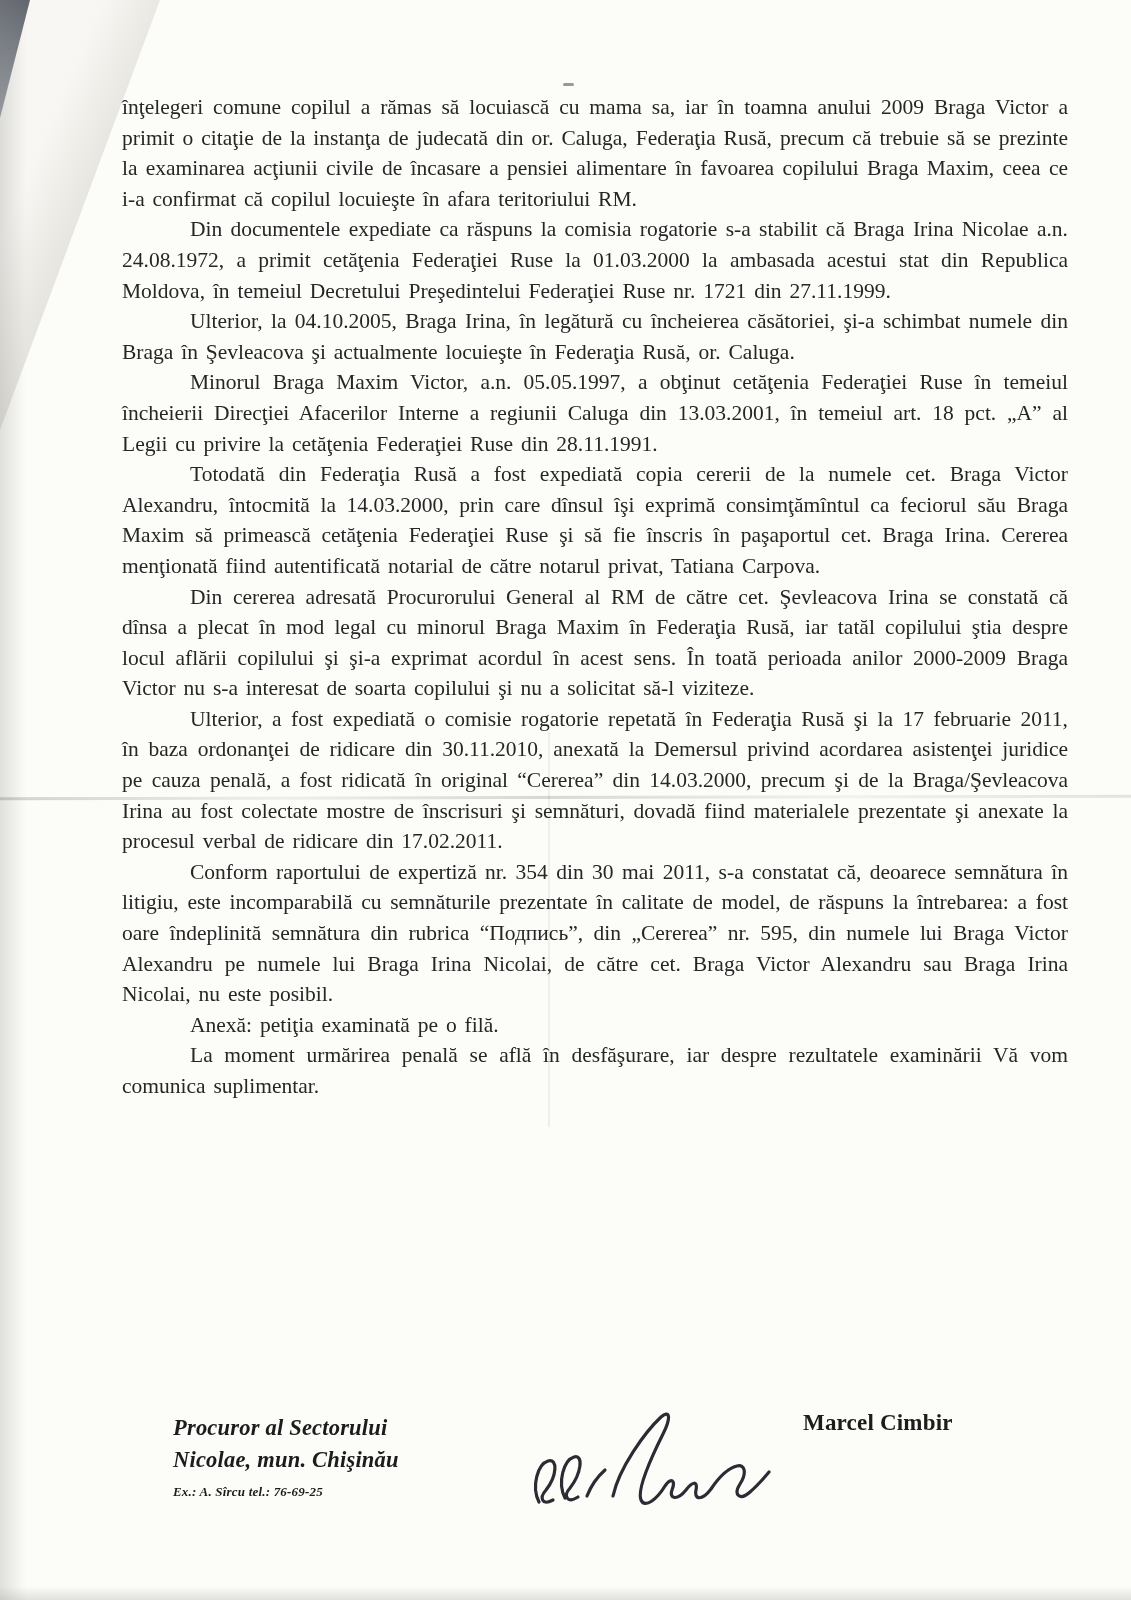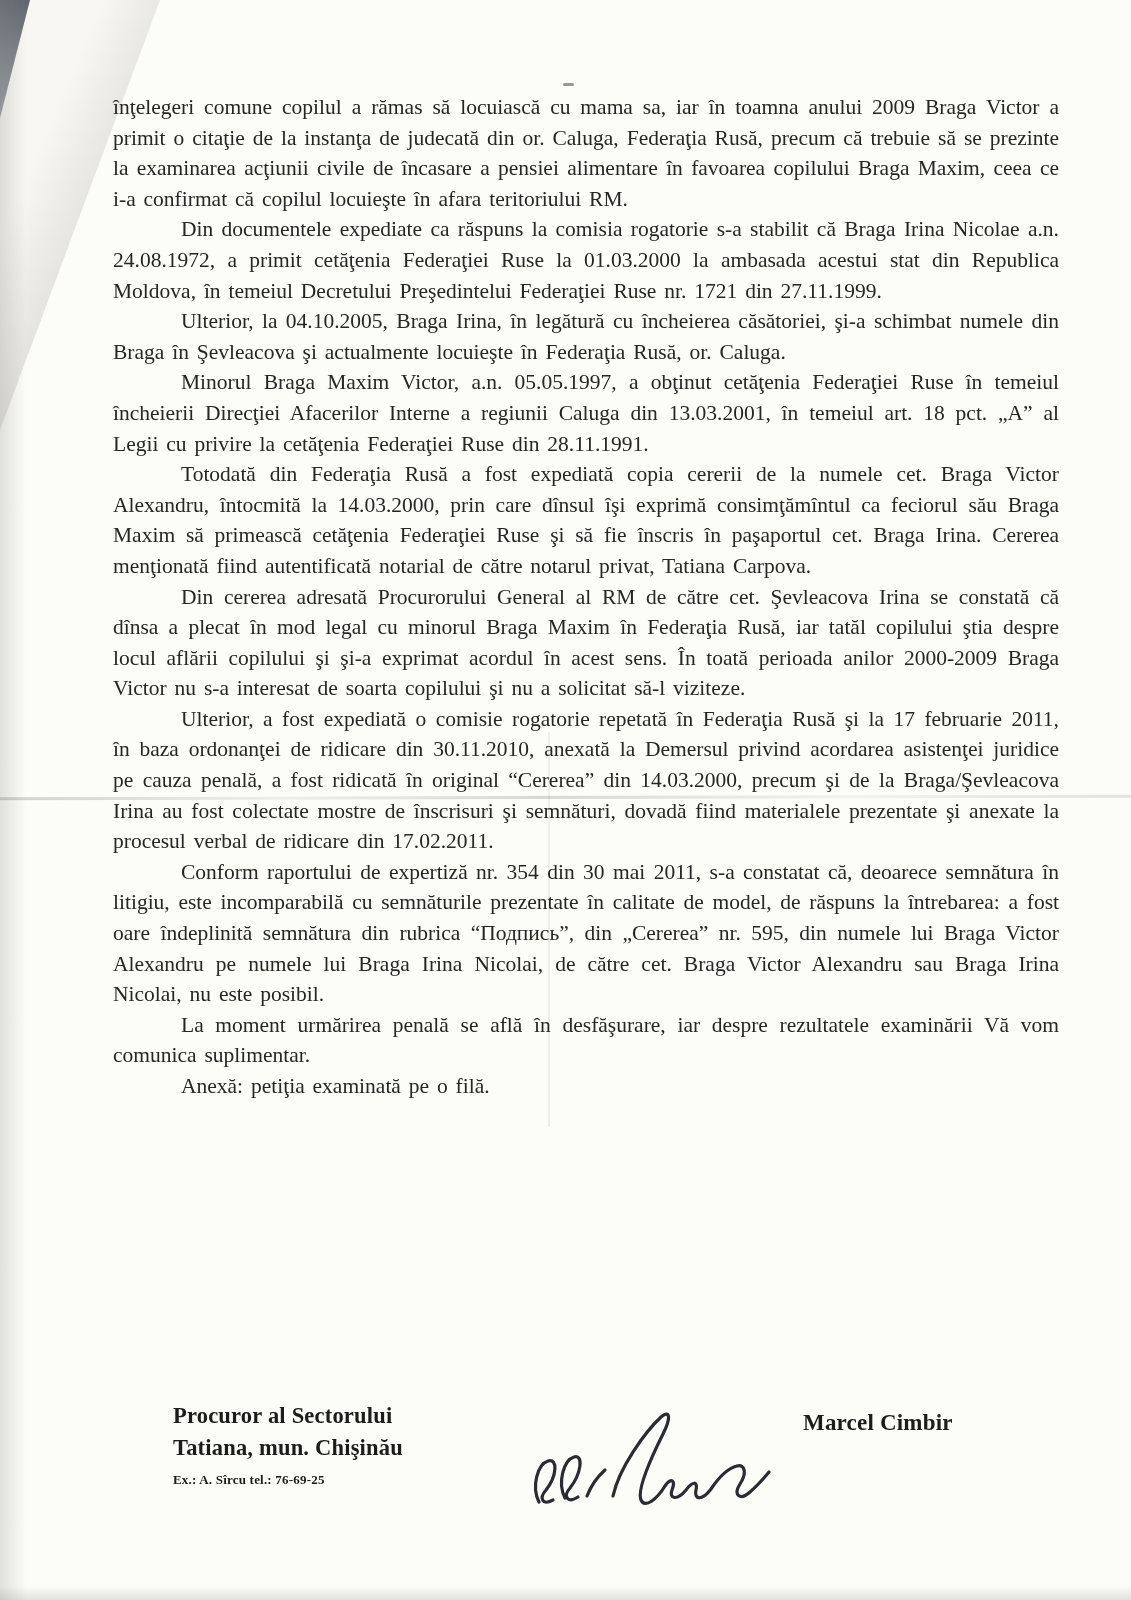--- a/index.html
+++ b/index.html
@@ -52,41 +52,42 @@
     position: absolute; left: 548px; top: 732px; width: 2px; height: 395px;
     background: rgba(60,60,55,0.07);
   }
   .top-dash {
     position: absolute; left: 563px; top: 83px; width: 11px; height: 3px;
     background: rgba(70,70,70,0.55);
     border-radius: 2px;
   }
   
   .content {
-    position: absolute; left: 113px; top: 92px; width: 946px;
+    position: absolute; left: 122px; top: 92px; width: 946px;
     color: #262626;
     font-size: 21.5px;
     line-height: 30.6px;
     text-align: justify;
   }
   .para {
     margin: 0;
     text-indent: 68px;
     word-spacing: 2.5px;
   }
   .para.first { text-indent: 0; }
   
   .sig-row {
     position: absolute; left: 113px; top: 1398px; width: 946px; height: 140px;
   }
   .sig-titles {
-    position: absolute; left: 60px; top: 2px;
+    position: absolute; left: 60px; top: 14px;
     font-weight: bold; color: #1c1c1c;
     font-size: 22.5px; line-height: 32px;
     letter-spacing: 0.2px;
+    font-style: italic;
   }
   .sig-titles .exec-line {
     font-size: 13px;
   }
   .signature-svg {
     position: absolute; left: 408px; top: 8px; width: 250px; height: 120px;
   }
   .sig-name {
     position: absolute; left: 690px; top: 12px;
     font-weight: bold; color: #1c1c1c; font-size: 23px;
@@ -108,28 +109,28 @@
 
   <div class="content">
     <p class="para first">înţelegeri comune copilul a rămas să locuiască cu mama sa, iar în toamna anului 2009 Braga Victor a primit o citaţie de la instanţa de judecată din or. Caluga, Federaţia Rusă, precum că trebuie să se prezinte la examinarea acţiunii civile de încasare a pensiei alimentare în favoarea copilului Braga Maxim, ceea ce i-a confirmat că copilul locuieşte în afara teritoriului RM.</p>
     <p class="para">Din documentele expediate ca răspuns la comisia rogatorie s-a stabilit că Braga Irina Nicolae a.n. 24.08.1972, a primit cetăţenia Federaţiei Ruse la 01.03.2000 la ambasada acestui stat din Republica Moldova, în temeiul Decretului Preşedintelui Federaţiei Ruse nr. 1721 din 27.11.1999.</p>
     <p class="para">Ulterior, la 04.10.2005, Braga Irina, în legătură cu încheierea căsătoriei, şi-a schimbat numele din Braga în Şevleacova şi actualmente locuieşte în Federaţia Rusă, or. Caluga.</p>
     <p class="para">Minorul Braga Maxim Victor, a.n. 05.05.1997, a obţinut cetăţenia Federaţiei Ruse în temeiul încheierii Direcţiei Afacerilor Interne a regiunii Caluga din 13.03.2001, în temeiul art. 18 pct. „A” al Legii cu privire la cetăţenia Federaţiei Ruse din 28.11.1991.</p>
     <p class="para">Totodată din Federaţia Rusă a fost expediată copia cererii de la numele cet. Braga Victor Alexandru, întocmită la 14.03.2000, prin care dînsul îşi exprimă consimţămîntul ca feciorul său Braga Maxim să primească cetăţenia Federaţiei Ruse şi să fie înscris în paşaportul cet. Braga Irina. Cererea menţionată fiind autentificată notarial de către notarul privat, Tatiana Carpova.</p>
     <p class="para">Din cererea adresată Procurorului General al RM de către cet. Şevleacova Irina se constată că dînsa a plecat în mod legal cu minorul Braga Maxim în Federaţia Rusă, iar tatăl copilului ştia despre locul aflării copilului şi şi-a exprimat acordul în acest sens. În toată perioada anilor 2000-2009 Braga Victor nu s-a interesat de soarta copilului şi nu a solicitat să-l viziteze.</p>
     <p class="para">Ulterior, a fost expediată o comisie rogatorie repetată în Federaţia Rusă şi la 17 februarie 2011, în baza ordonanţei de ridicare din 30.11.2010, anexată la Demersul privind acordarea asistenţei juridice pe cauza penală, a fost ridicată în original “Cererea” din 14.03.2000, precum şi de la Braga/Şevleacova Irina au fost colectate mostre de înscrisuri şi semnături, dovadă fiind materialele prezentate şi anexate la procesul verbal de ridicare din 17.02.2011.</p>
     <p class="para">Conform raportului de expertiză nr. 354 din 30 mai 2011, s-a constatat că, deoarece semnătura în litigiu, este incomparabilă cu semnăturile prezentate în calitate de model, de răspuns la întrebarea: a fost oare îndeplinită semnătura din rubrica “Подпись”, din „Cererea” nr. 595, din numele lui Braga Victor Alexandru pe numele lui Braga Irina Nicolai, de către cet. Braga Victor Alexandru sau Braga Irina Nicolai, nu este posibil.</p>
+    <p class="para">Anexă: petiţia examinată pe o filă.</p>
     <p class="para">La moment urmărirea penală se află în desfăşurare, iar despre rezultatele examinării Vă vom comunica suplimentar.</p>
-    <p class="para">Anexă: petiţia examinată pe o filă.</p>
   </div>
 
   <div class="sig-row">
     <div class="sig-titles">
       <div>Procuror al Sectorului</div>
-      <div>Tatiana, mun. Chişinău</div>
+      <div>Nicolae, mun. Chişinău</div>
       <div class="exec-line">Ex.: A. Sîrcu tel.: 76-69-25</div>
     </div>
 
     <svg class="signature-svg" viewBox="0 0 250 120">
       <g fill="none" stroke="#2b2b33" stroke-width="3.2" stroke-linecap="round" stroke-linejoin="round">
         <path d="M18 96 C10 80 17 58 27 55 C37 52 36 70 25 84 C18 92 21 100 32 94"></path>
         <path d="M44 92 C36 76 43 54 53 51 C63 48 60 68 49 82 C42 90 46 98 57 91"></path>
         <path d="M66 90 C70 80 76 71 84 64"></path>
         <path d="M92 90 C98 62 124 26 140 11 C148 4 151 10 142 28 C128 56 116 84 120 94 C124 103 136 93 144 80 C150 71 155 74 151 84 C148 93 156 95 165 84 C171 76 177 74 175 84 C173 94 181 95 190 83 C198 71 208 62 216 60 C224 58 226 67 219 78 C212 89 219 95 229 86 C237 79 243 72 248 66"></path>
       </g>

